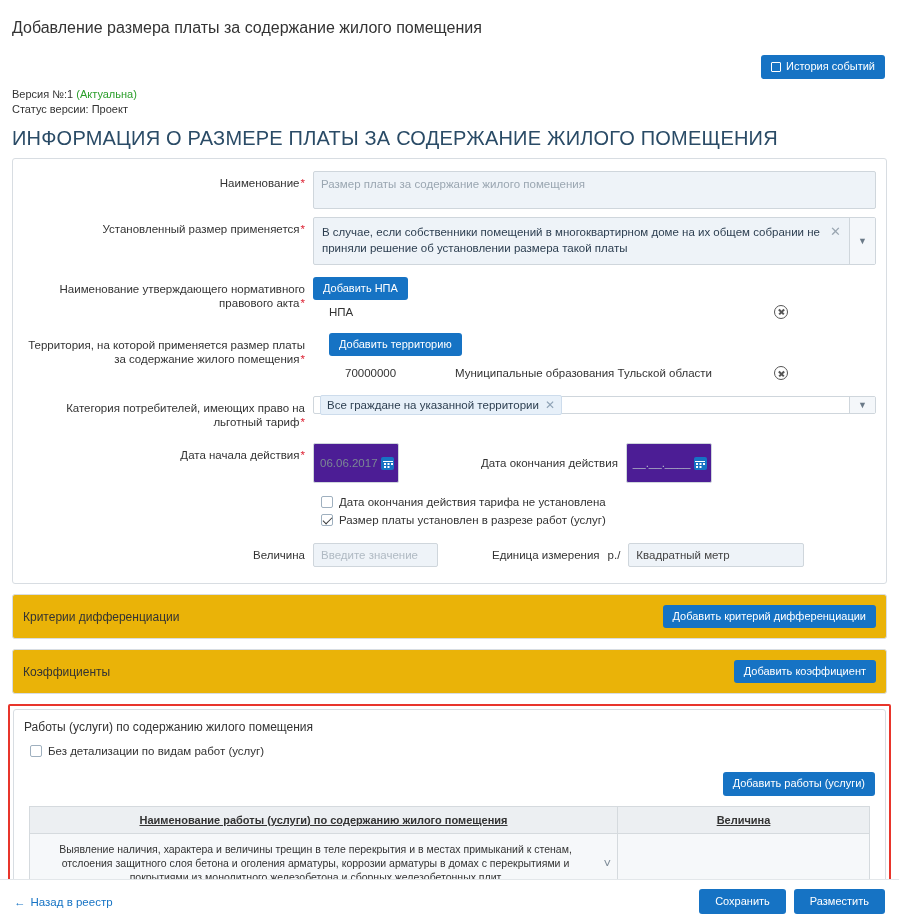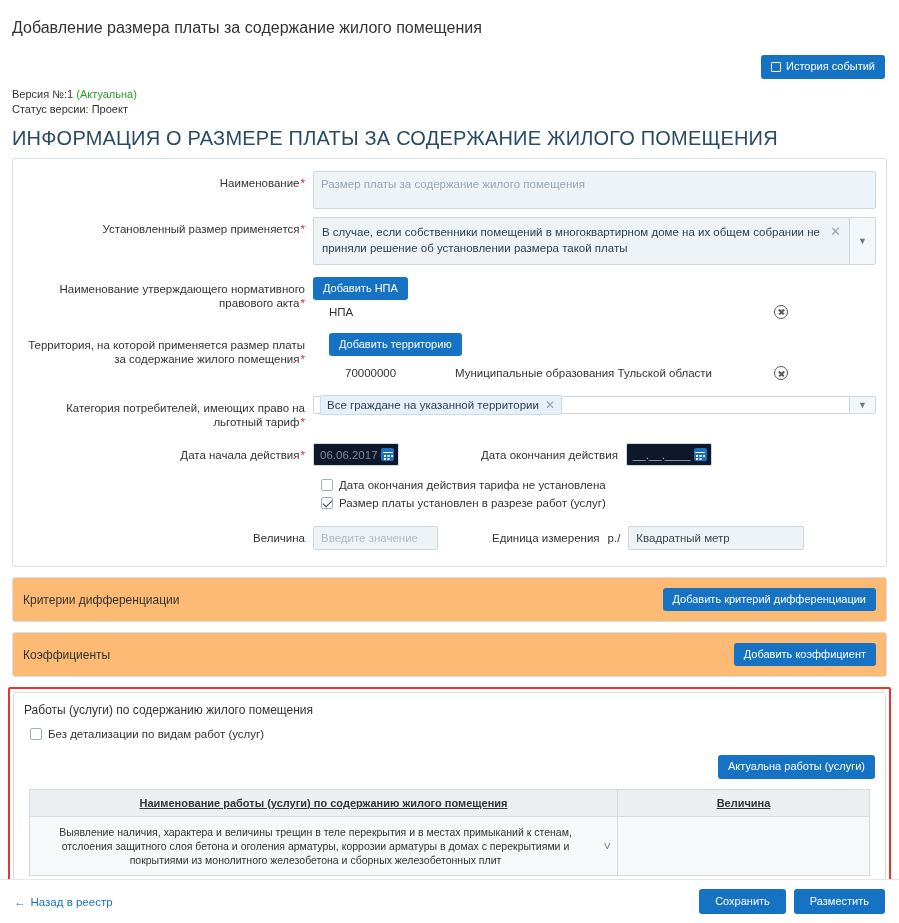--- a/index.html
+++ b/index.html
@@ -156,23 +156,23 @@
     background: #555;
     left: 2.5px; top: 5.5px; width: 7px; height: 1.5px;
     transform: rotate(45deg);
   }
   .remove-icon:after { transform: rotate(-45deg); }
 
   .date-input {
     display: inline-flex;
     align-items: center;
     border: 1px solid #cfd6dc;
-    background: #0f172a;
-    border-radius: 2px;
-    height: 23px;
+    background: #4c1d95;
+    border-radius: 2px;
+    height: 40px;
     padding: 0 4px 0 6px;
     font-size: 11.5px;
     color: #7b8894;
     width: 86px;
     justify-content: space-between;
   }
   .date-input.empty { color: #b5bfc8; }
   .cal {
     width: 13px; height: 13px;
     background: #1673c4;
@@ -226,21 +226,21 @@
     padding: 0 7px;
     font-size: 11.5px;
     color: #b0bac3;
     display: flex; align-items: center;
   }
 
   .accordion {
     margin: 0 12px 10px 12px;
     border: 1px solid #d8dde2;
     border-radius: 3px;
-    background: #fdba74;
+    background: #eab308;
     display: flex;
     align-items: center;
     justify-content: space-between;
     padding: 10px 10px;
     gap: 48px;
   }
   .accordion-title { font-size: 12px; color: #333; }
 
   .works-wrapper {
     margin: 0 8px 6px 8px;
@@ -460,21 +460,21 @@
   <div class="works-wrapper">
     <div class="works-panel">
       <div class="works-title">Работы (услуги) по содержанию жилого помещения</div>
 
       <div class="check-row" style="padding-left:6px;">
         <span class="cb"></span>
         <span>Без детализации по видам работ (услуг)</span>
       </div>
 
       <div class="works-btn-row">
-        <button class="btn btn-blue">Актуальна работы (услуги)</button>
+        <button class="btn btn-blue">Добавить работы (услуги)</button>
       </div>
 
       <table class="works" style="width:840px;">
         <colgroup>
             <col style="width:588px">
             <col style="width:252px">
           </colgroup>
         <thead>
           <tr>
             <th>Наименование работы (услуги) по содержанию жилого помещения</th>

